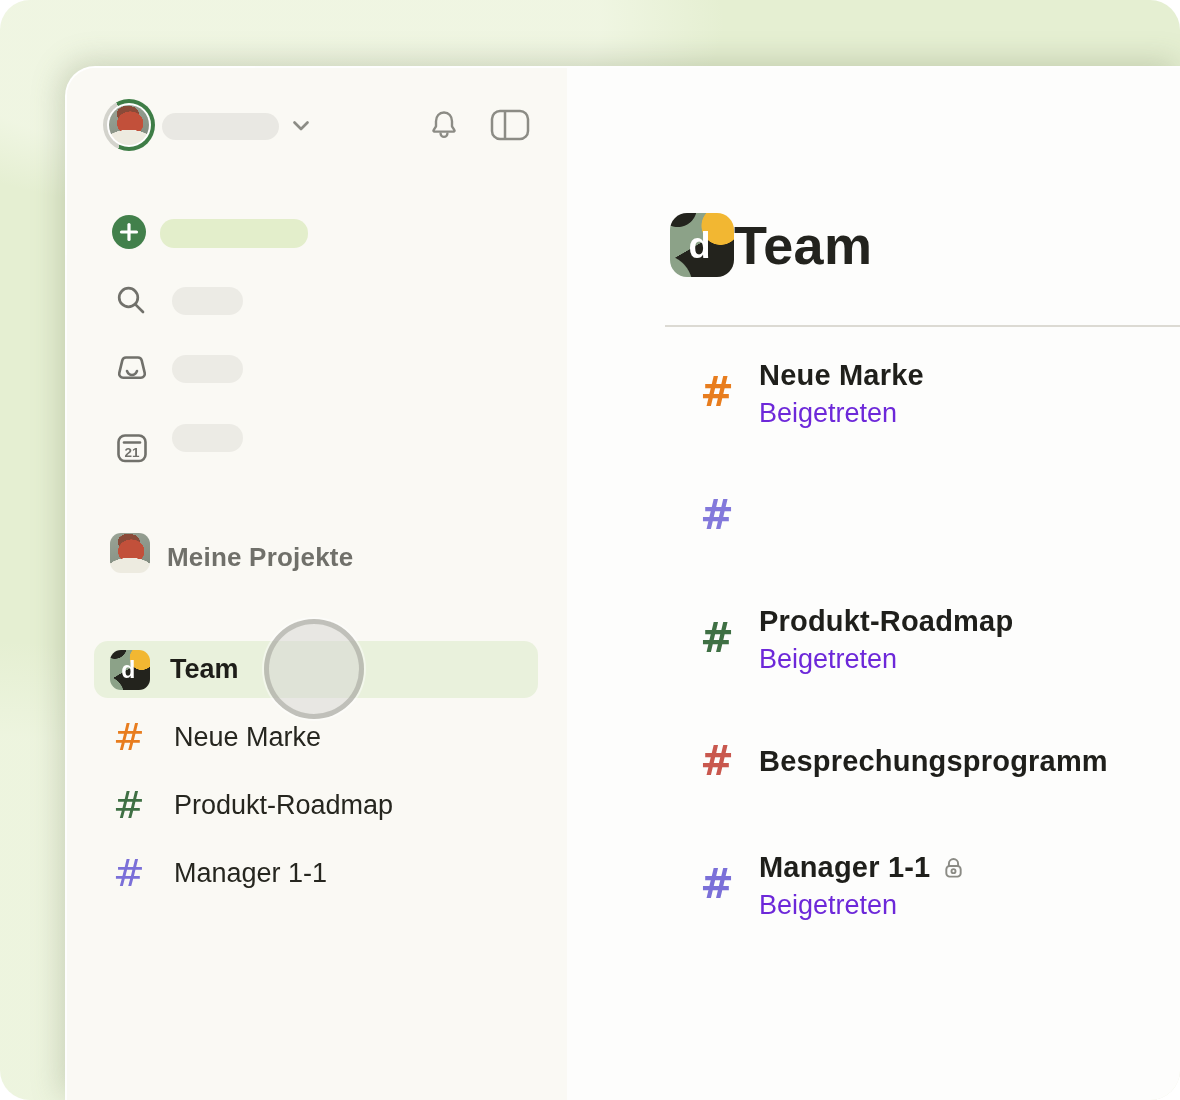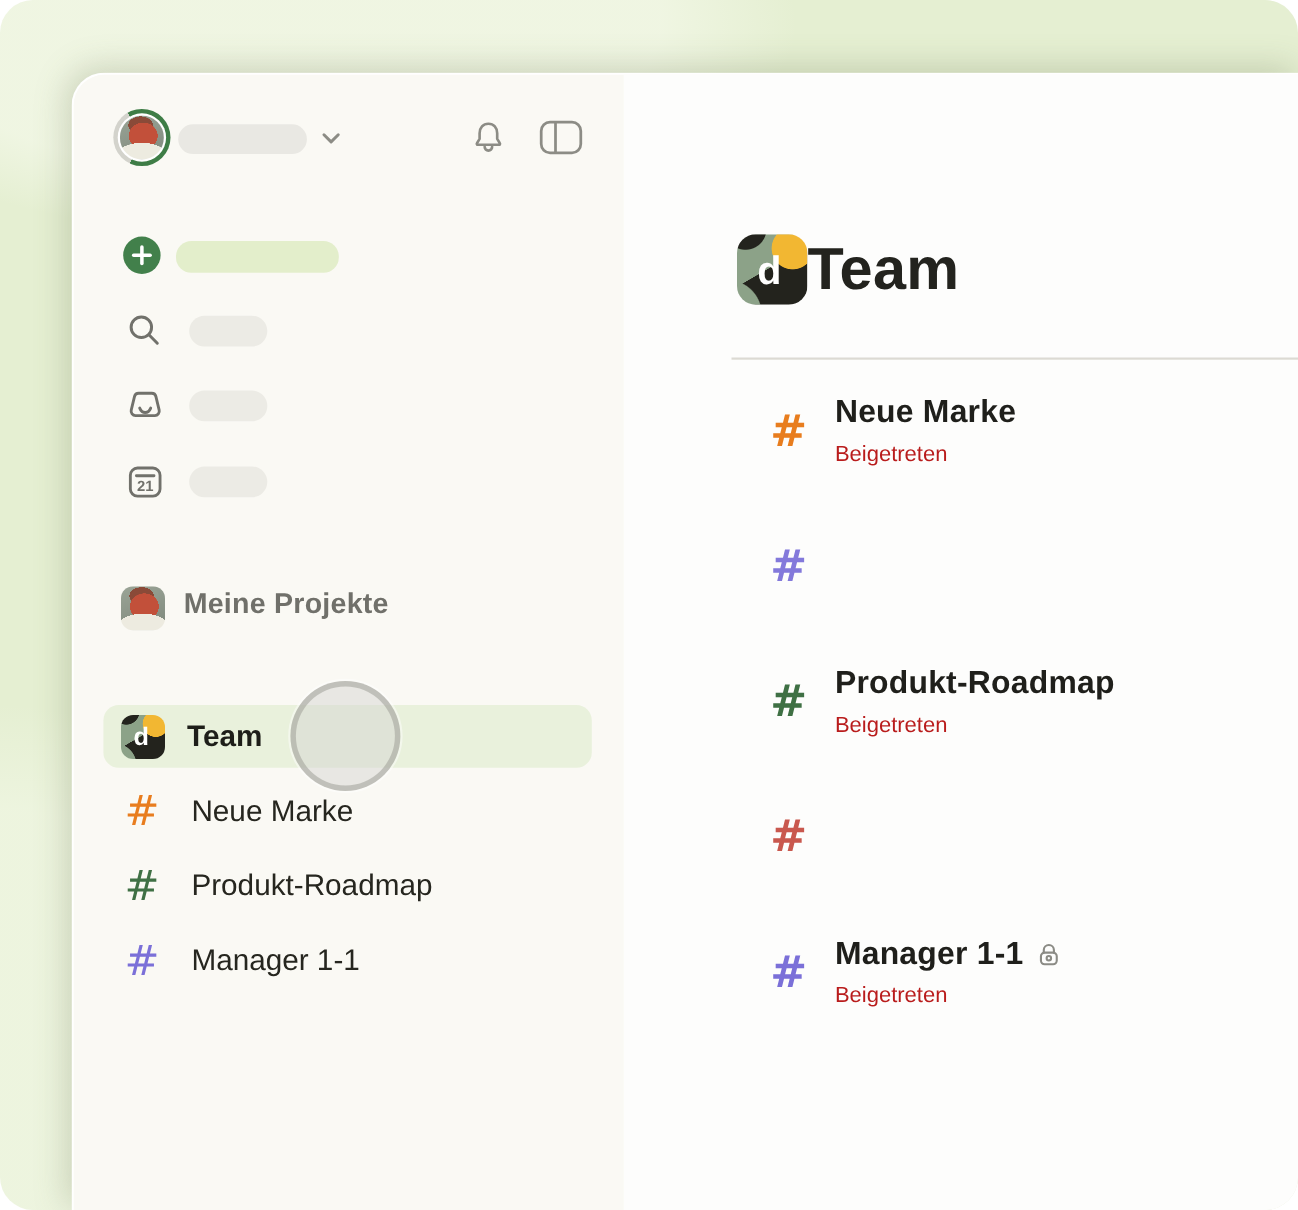--- a/index.html
+++ b/index.html
@@ -59,24 +59,24 @@
   .bell-btn    { left: 358px; top: 38px; width: 38px; height: 38px; }
   .panel-btn   { left: 422px; top: 40px; width: 42px; height: 34px; }
   .plus-btn {
     position: absolute; left: 45px; top: 147px; width: 34px; height: 34px;
     border-radius: 50%; background: #42804b;
     display: flex; align-items: center; justify-content: center; cursor: pointer;
   }
   .nav-icon { position: absolute; left: 48px; width: 34px; height: 34px; }
   .search-icon-pos { top: 216px; }
   .inbox-icon-pos  { top: 284px; }
-  .cal-icon-pos    { top: 353px; text-align: center; }
-
-  
-  .projects-header { position: absolute; left: 43px; top: 465px; display: flex; align-items: flex-start; }
+  .cal-icon-pos    { top: 363px; text-align: center; }
+
+  
+  .projects-header { position: absolute; left: 43px; top: 465px; display: flex; align-items: flex-end; }
   .projects-header .photo.square { width: 40px; height: 40px; }
   .projects-header-label {
     margin-left: 17px; font-size: 26px; font-weight: 700; color: #70706a; letter-spacing: 0.2px;
   }
   .team-row {
     position: absolute; left: 27px; top: 573px; width: 444px; height: 57px;
     border-radius: 14px; background: #e9f1dc;
     display: flex; align-items: center; cursor: pointer;
   }
   .team-row .doist-logo { margin-left: 16px; }
@@ -121,21 +121,21 @@
   .divider { position: absolute; left: 98px; right: 0; top: 257px; height: 2px; background: #dcdad3; }
   .channel-list { position: absolute; left: 131px; top: 289px; right: 30px; }
   .channel-row { display: flex; align-items: center; margin-bottom: 65px; cursor: pointer; }
   .channel-hash {
     width: 38px; margin-right: 23px; text-align: center;
     font-size: 40px; font-weight: 600; font-family: "DejaVu Sans", sans-serif;
   }
   .channel-title-line { display: flex; align-items: center; }
   .channel-title { font-size: 29px; font-weight: 700; color: #1f1f1b; line-height: 36px; letter-spacing: 0.2px; }
   .lock-wrap { margin-left: 12px; display: inline-flex; }
-  .channel-status { font-size: 20px; color: #b91c1c; line-height: 28px; margin-top: 6px; }
+  .channel-status { font-size: 27px; color: #6d28d9; line-height: 28px; margin-top: 6px; }
 
   svg { display: block; }
 </style>
 </head>
 <body>
 
 <div class="canvas">
   <div class="window">
 
     <div class="sidebar">
@@ -257,20 +257,25 @@
           <div class="channel-texts">
             <div class="channel-title-line">
               <span class="channel-title">Produkt-Roadmap</span>
             </div>
             <div class="channel-status">Beigetreten</div>
           </div>
         </div>
 
         <div class="channel-row">
           <div class="channel-hash" style="color: rgb(201, 88, 78);">#</div>
+          <div class="channel-texts">
+            <div class="channel-title-line">
+              <span class="channel-title">Besprechungsprogramm</span>
+            </div>
+          </div>
         </div>
 
         <div class="channel-row">
           <div class="channel-hash" style="color: rgb(123, 112, 216);">#</div>
           <div class="channel-texts">
             <div class="channel-title-line">
               <span class="channel-title">Manager 1-1</span>
               <span class="lock-wrap">
                 <svg width="23" height="27" viewBox="0 0 24 28" fill="none" stroke="#8b8b85" stroke-width="2" stroke-linecap="round" stroke-linejoin="round">
                   <path d="M7.2 12.5 V10 a4.8 4.8 0 0 1 9.6 0 v2.5"></path>

